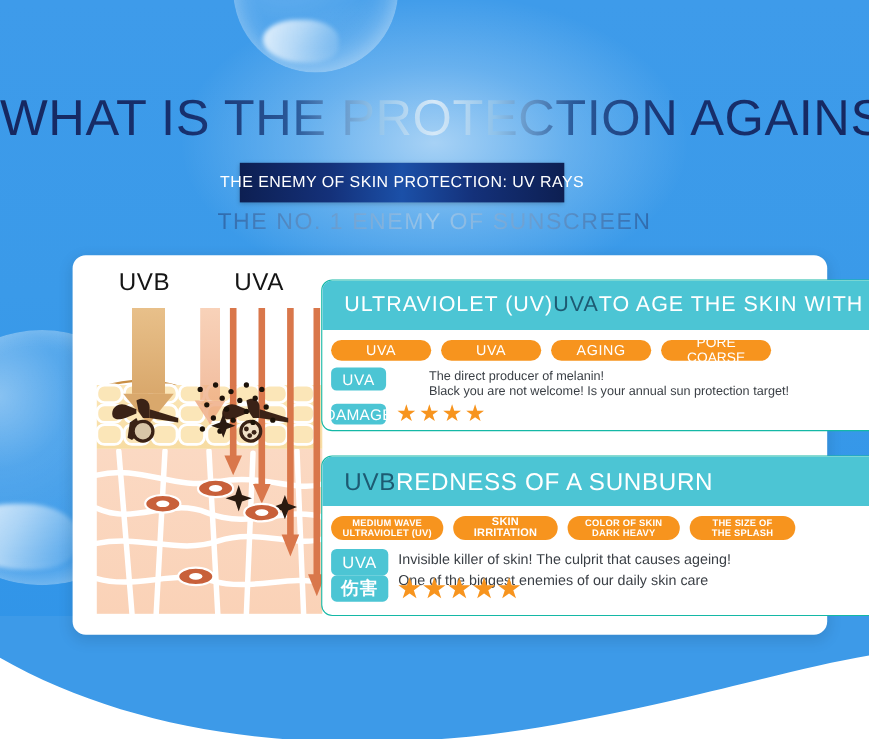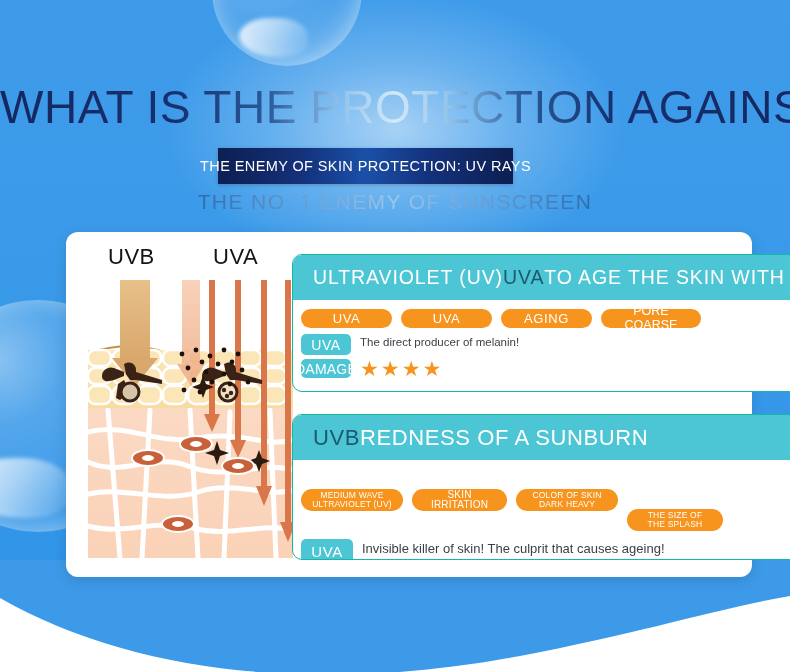--- a/index.html
+++ b/index.html
@@ -193,26 +193,26 @@
   .panel-uva .pill.p0 { width: 91px; }
   .panel-uva .pill.p1 { width: 91px; }
   .panel-uva .pill.p2 { width: 91px; }
   .panel-uva .pill.p3 { width: 100px; font-size: 12.5px; letter-spacing: 0; }
 
   .panel-uvb .pill {
     height: 22px;
     font-size: 8.5px;
     letter-spacing: 0.2px;
     padding: 0 8px;
-    font-weight: normal;
+    font-weight: bold;
   }
   .panel-uvb .pill.q0 { width: 102px; }
   .panel-uvb .pill.q1 { width: 95px; font-size: 10px; }
   .panel-uvb .pill.q2 { width: 102px; }
-  .panel-uvb .pill.q3 { width: 96px; margin-top: 40px; }
+  .panel-uvb .pill.q3 { width: 96px; }
   .pill .l2 { display: block; }
 
   .info-grid {
     position: relative;
     padding: 2px 0 0 8px;
   }
   .tag {
     background: #4cc5d4;
     color: #ffffff;
     border-radius: 5px;
@@ -223,21 +223,21 @@
   }
   .panel-uva .tag.tag-a { width: 50px; height: 21px; font-size: 14px; letter-spacing: 0.6px; }
   .panel-uva .tag.tag-b { width: 50px; height: 19px; font-size: 14px; letter-spacing: 0.2px; }
   .panel-uvb .tag.tag-a { width: 52px; height: 24px; font-size: 15px; letter-spacing: 0.6px; }
   .panel-uvb .tag.tag-b { width: 52px; height: 24px; font-size: 16px; letter-spacing: 1px; }
 
   .row1, .row2 { display: flex; align-items: flex-start; }
   .row1 { gap: 9px; }
   .row2 { gap: 9px; margin-top: 3px; align-items: center; }
   .body-lines { color: #3a3f45; }
-  .panel-uva .body-lines { font-size: 11.5px; line-height: 14px; margin-top: 1px; }
+  .panel-uva .body-lines { font-size: 11.5px; line-height: 14px; margin-top: 1px; margin-left: 30px; }
   .panel-uvb .body-lines { font-size: 13px; line-height: 19px; margin-top: 0px; }
   .stars { color: #f7941e; letter-spacing: 2px; line-height: 1; }
   .panel-uva .stars { font-size: 21px; }
   .panel-uvb .stars { font-size: 23px; }
   .panel-uvb .row1 { margin-top: 2px; }
   .panel-uvb .row2 { margin-top: -14px; margin-left: 0; font-weight: bold; }
   .panel-uvb .uvb-text-block { display: flex; flex-direction: column; }
 </style>
 </head>
 <body>
@@ -450,20 +450,21 @@
         <div class="pill p3">
           <span>PORE COARSE</span>
         </div>
       </div>
 
       <div class="info-grid">
         <div class="row1">
           <div class="tag tag-a">UVA</div>
           <div class="body-lines">
             <div>The direct producer of melanin!</div>
+            <div>Black you are not welcome! Is your annual sun protection target!</div>
           </div>
         </div>
         <div class="row2">
           <div class="tag tag-b">DAMAGE</div>
           <div class="stars">★★★★</div>
         </div>
       </div>
     </div>
 
     <div class="panel panel-uvb">

